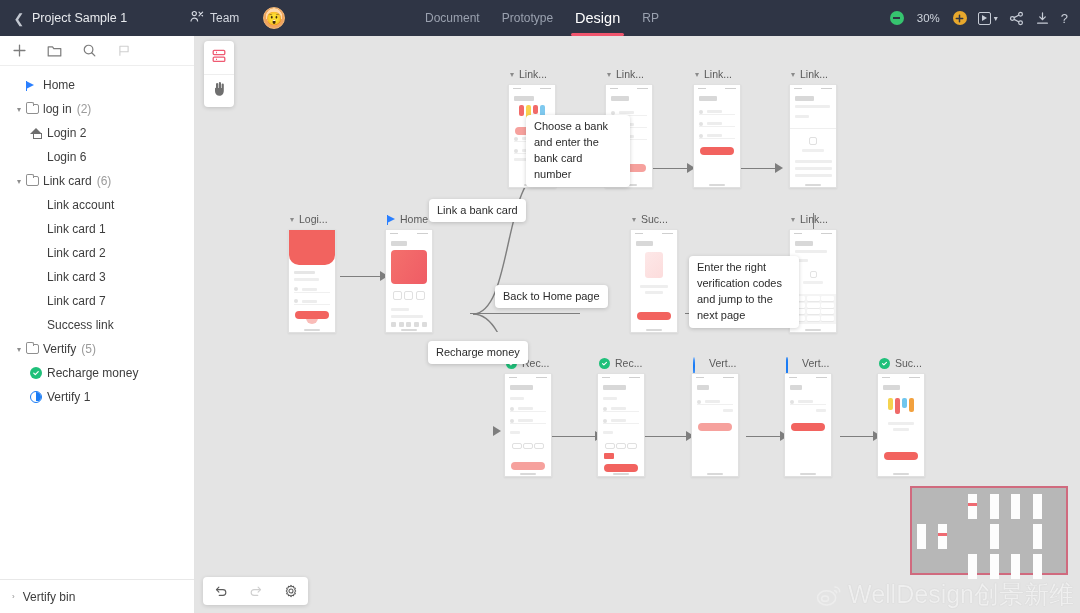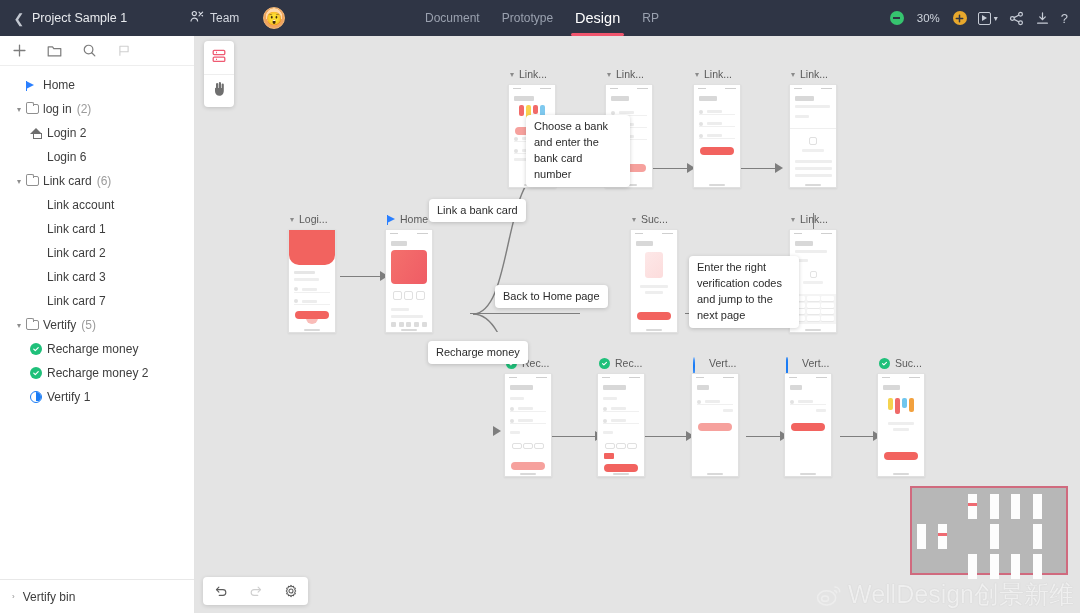--- a/index.html
+++ b/index.html
@@ -308,47 +308,41 @@
         <span class="lbl">Link card 2</span>
       </div>
       <div class="node lvl2">
         <span class="ico"></span>
         <span class="lbl">Link card 3</span>
       </div>
       <div class="node lvl2">
         <span class="ico"></span>
         <span class="lbl">Link card 7</span>
       </div>
+      <div class="node lvl2">
+        <span class="ico"></span>
+        <span class="lbl">Success link</span>
+      </div>
       <div class="node lvl1">
         <span class="caret">▾</span>
         <span class="ico">
             <span class="folder"></span>
           </span>
         <span class="lbl">Vertify</span>
         <span class="cnt">(5)</span>
       </div>
       <div class="node lvl2">
         <span class="ico">
           <span class="dot-chk">
               <svg width="8" height="8" viewBox="0 0 10 10">
                 <path d="M2.2 5.2l1.9 1.9 3.7-3.8" stroke="#fff" stroke-width="1.5" fill="none" stroke-linecap="round" stroke-linejoin="round"></path>
               </svg>
             </span>
         </span>
         <span class="lbl">Recharge money</span>
-      </div>
-      <div class="node lvl2">
-        <span class="ico">
-          <span class="dot-chk">
-              <svg width="8" height="8" viewBox="0 0 10 10">
-                <path d="M2.2 5.2l1.9 1.9 3.7-3.8" stroke="#fff" stroke-width="1.5" fill="none" stroke-linecap="round" stroke-linejoin="round"></path>
-              </svg>
-            </span>
-        </span>
-        <span class="lbl">Recharge money 2</span>
       </div>
       <div class="node lvl2">
         <span class="ico">
             <span class="dot-pie"></span>
           </span>
         <span class="lbl">Vertify 1</span>
       </div>
     </div>
 
     <div class="sb-bottom">

